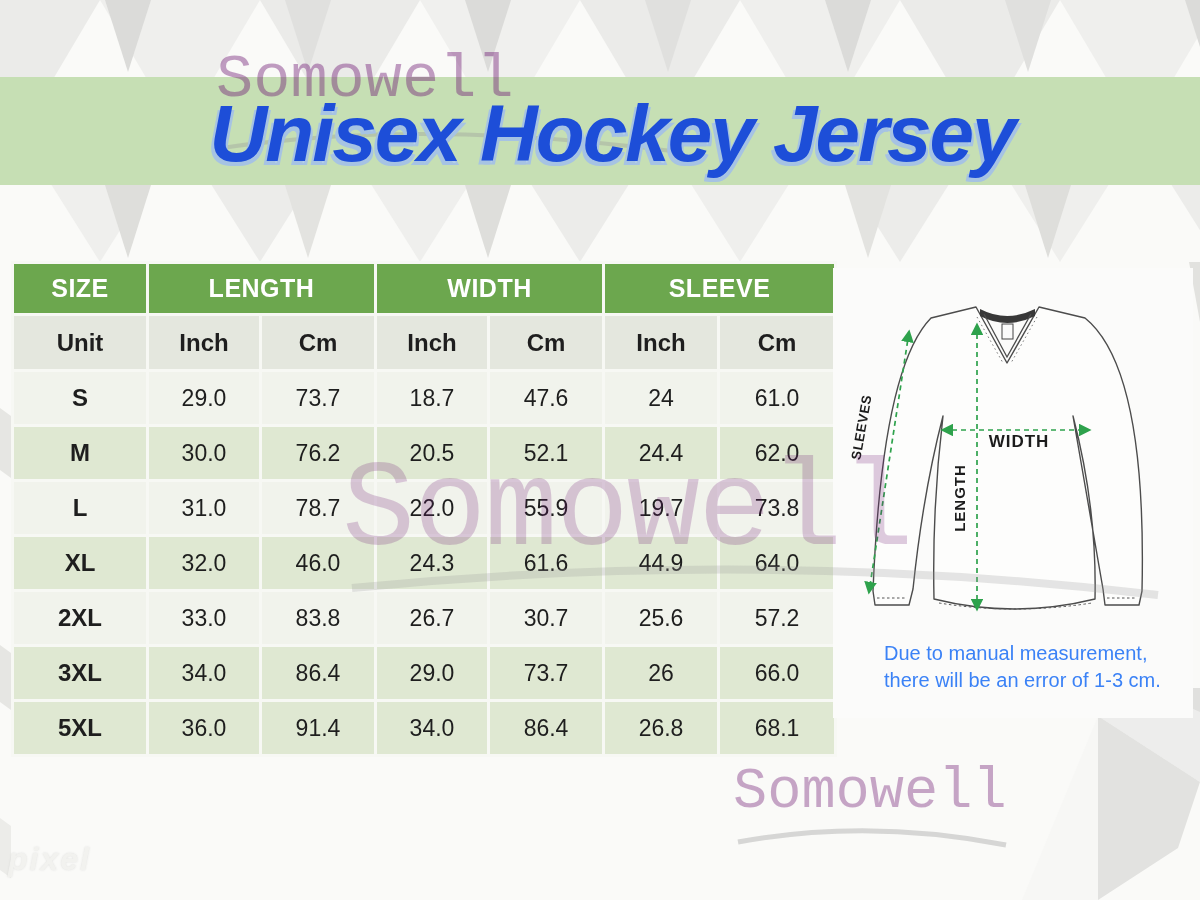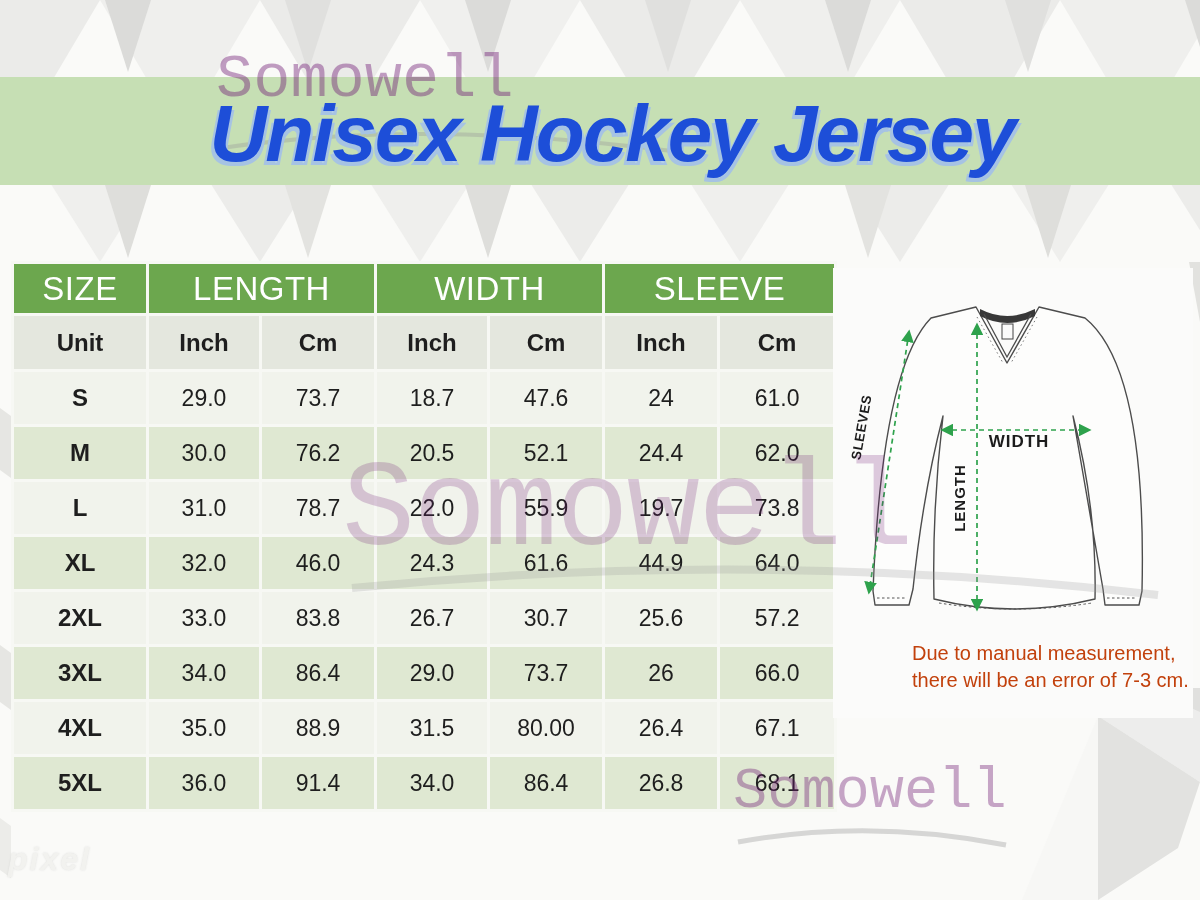--- a/index.html
+++ b/index.html
@@ -23,33 +23,33 @@
   .wm-bottom{left:733px;top:760px;font-size:57px;opacity:.38;z-index:6;}
   .wm-pixel{left:8px;top:841px;font-family:"Liberation Sans",sans-serif;font-weight:bold;
             font-style:italic;font-size:32px;letter-spacing:2px;color:#f2f2ef;
             text-shadow:0 0 2px rgba(170,170,170,.4);opacity:.9;z-index:2;}
   .swoosh{position:absolute;pointer-events:none;}
 
   
   .size-table{position:absolute;left:11px;top:261px;z-index:1;border-collapse:separate;
               border-spacing:3px;width:818px;table-layout:fixed;background:#f7f8f4;}
   .size-table th,.size-table td{text-align:center;vertical-align:middle;padding:0;color:#1e1e1e;}
-  .size-table .gh{background:#6ca74e;color:#fff;font-size:33px;font-weight:normal;height:49px;letter-spacing:.5px;}
+  .size-table .gh{background:#6ca74e;color:#fff;font-size:25px;font-weight:bold;height:49px;letter-spacing:.5px;}
   .size-table .uh{background:#e4e7de;font-size:24px;font-weight:bold;height:53px;}
   .size-table tbody th{font-size:24px;font-weight:bold;height:52px;}
   .size-table tbody td{font-size:23px;font-weight:normal;height:52px;}
   .row-light th,.row-light td{background:#f1f3ec;}
   .row-green th,.row-green td{background:#dfe8d2;}
 
   
   .jersey{position:absolute;left:843px;top:278px;z-index:3;}
   .jersey-backdrop{position:absolute;left:833px;top:268px;width:360px;height:450px;background:#fbfbfa;z-index:1;}
 
   
-  .note{position:absolute;left:912px;top:640px;z-index:3;font-size:20px;line-height:27px;color:#c2410c;}
+  .note{position:absolute;left:884px;top:640px;z-index:3;font-size:20px;line-height:27px;color:#3b82f6;}
 </style>
 </head>
 <body>
 
 <div class="stage">
 
   <svg class="bg-pattern" width="1200" height="900" aria-hidden="true">
     <g>
 
       <polygon points="-60,0 20,135 100,0" fill="#ebebe9"></polygon>
@@ -177,29 +177,20 @@
         </tr>
         <tr class="row-green">
           <th>3XL</th>
           <td>34.0</td>
           <td>86.4</td>
           <td>29.0</td>
           <td>73.7</td>
           <td>26</td>
           <td>66.0</td>
         </tr>
-        <tr class="row-light">
-          <th>4XL</th>
-          <td>35.0</td>
-          <td>88.9</td>
-          <td>31.5</td>
-          <td>80.00</td>
-          <td>26.4</td>
-          <td>67.1</td>
-        </tr>
         <tr class="row-green">
           <th>5XL</th>
           <td>36.0</td>
           <td>91.4</td>
           <td>34.0</td>
           <td>86.4</td>
           <td>26.8</td>
           <td>68.1</td>
         </tr>
       </tbody>
@@ -246,16 +237,16 @@
       <line x1="66" y1="54" x2="26" y2="314" marker-start="url(#ah)" marker-end="url(#ah)"></line>
     </g>
 
     <text x="176" y="169" text-anchor="middle" font-size="17" font-weight="bold" letter-spacing="1" fill="#1c1c1c">WIDTH</text>
     <text transform="translate(122,220) rotate(-90)" text-anchor="middle" font-size="15" font-weight="bold" letter-spacing="1" fill="#1c1c1c">LENGTH</text>
     <text transform="translate(23,150) rotate(-80)" text-anchor="middle" font-size="13.5" font-weight="bold" letter-spacing=".5" fill="#1c1c1c">SLEEVES</text>
   </svg>
 
   <div class="note">
     <div>Due to manual measurement,</div>
-    <div>there will be an error of 7-3 cm.</div>
+    <div>there will be an error of 1-3 cm.</div>
   </div>
 
 </div>
 
 </body></html>

